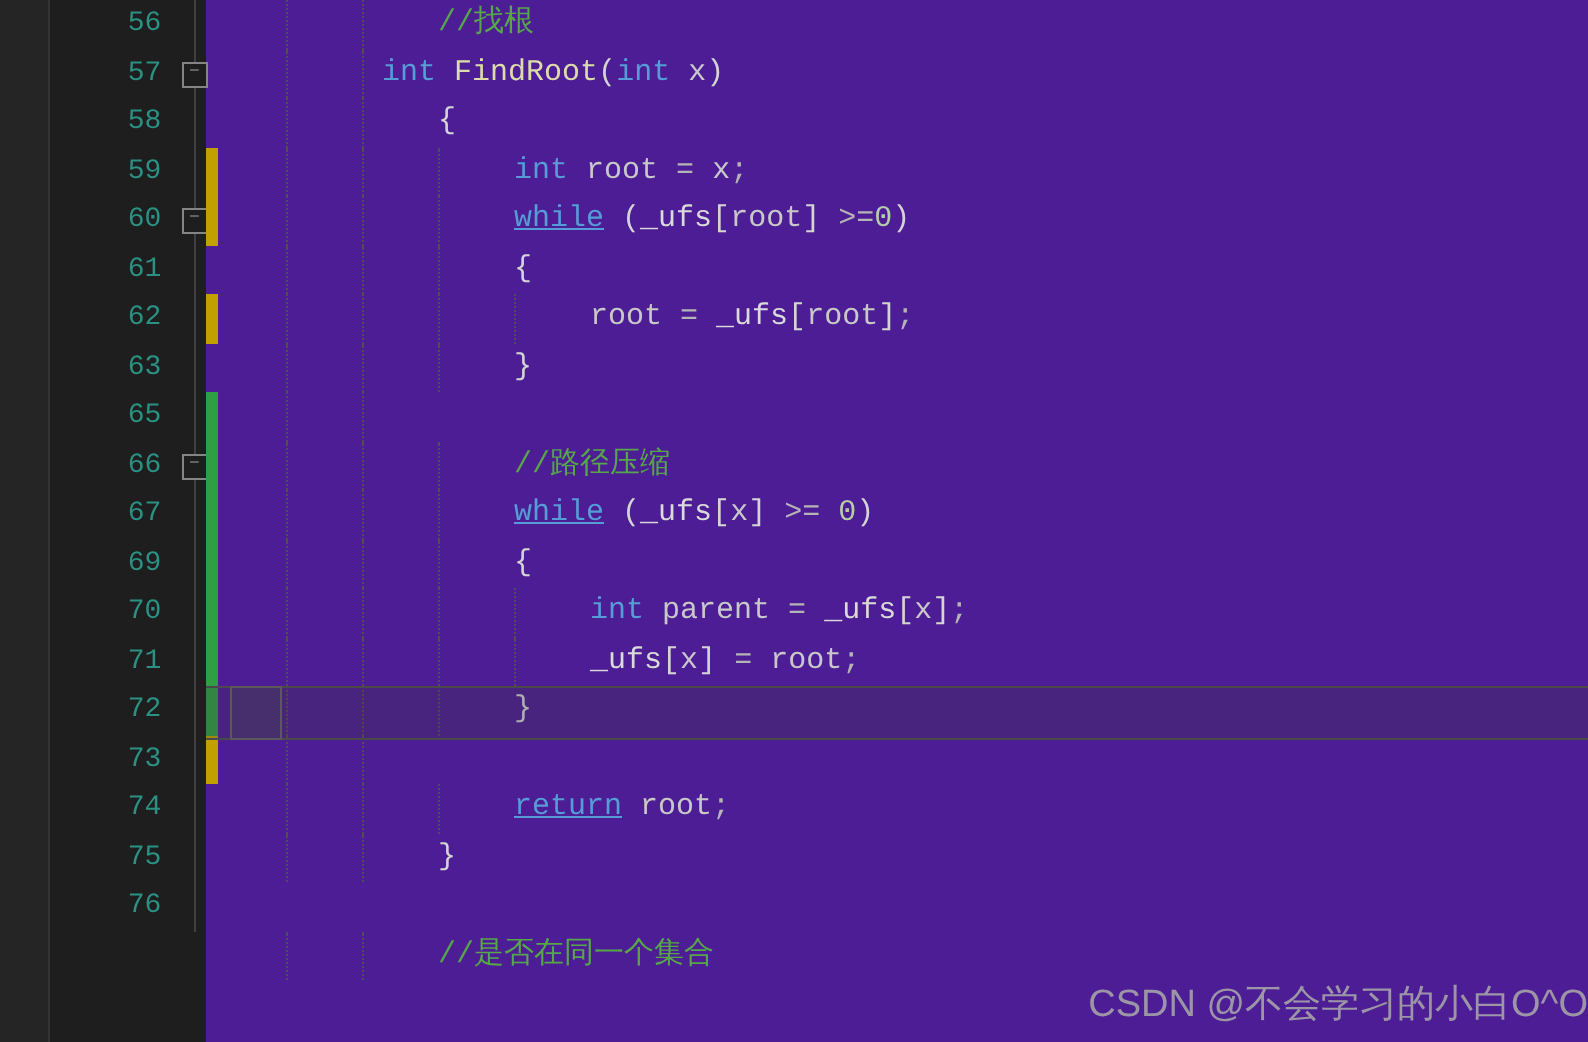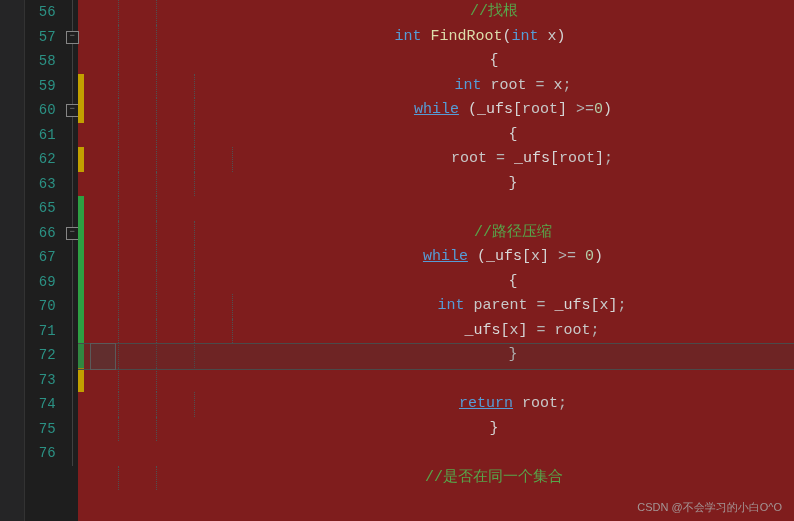--- a/index.html
+++ b/index.html
@@ -9,21 +9,22 @@
     font-family: Consolas, 'Courier New', monospace;
     font-size: 15px;
     overflow: hidden;
     width: 794px;
     height: 521px;
     position: relative;
   }
   .editor {
     display: flex;
     height: 100%;
-    background: #7f1d1d;
+    background: #4c1d95;
+    margin-left: 25px;
   }
   .gutter {
     width: 78px;
     background: #1e1e1e;
     flex-shrink: 0;
   }
   .line-row {
     display: flex;
     height: 24.5px;
     line-height: 24.5px;
@@ -75,21 +76,20 @@
     flex: 1;
     position: relative;
   }
   .code-line {
     height: 24.5px;
     line-height: 24.5px;
     white-space: pre;
     padding-left: 40px;
     color: #d4d4d4;
     position: relative;
-    text-align: center;
   }
   .indent-guide {
     position: absolute;
     top: 0;
     bottom: 0;
     width: 1px;
     border-left: 1px dotted #505050;
   }
   .highlight-line {
     position: absolute;
@@ -117,23 +117,23 @@
   .tok-paren { color: #d4d4d4; }
   .tok-bracket { color: #d4d4d4; }
   .tok-brace { color: #d4d4d4; }
   .tok-op { color: #b4b4b4; }
   .tok-num { color: #b5cea8; }
   .tok-field { color: #dadada; }
   .tok-funcname { color: #dcdcaa; }
   .watermark {
     position: absolute;
     bottom: 6px;
-    right: 12px;
+    right: 0;
     color: #aaa;
-    font-size: 11px;
+    font-size: 19px;
     font-family: sans-serif;
     opacity: 0.85;
   }
   .left-border {
     position: absolute;
     left: 0;
     top: 0;
     bottom: 0;
     width: 24px;
     background: #252526;

